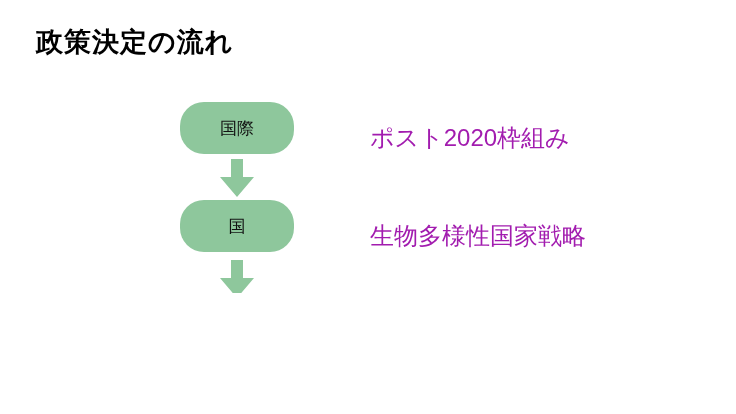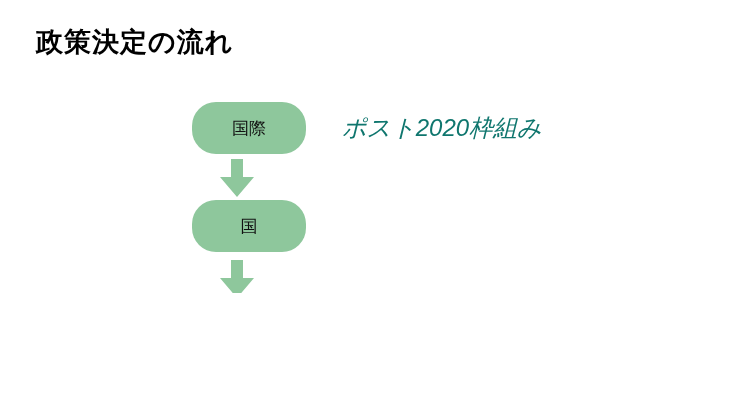--- a/index.html
+++ b/index.html
@@ -20,23 +20,24 @@
     left: 36px;
     top: 24px;
     margin: 0;
     font-size: 27px;
     font-weight: 700;
     color: #000000;
     letter-spacing: 1px;
   }
   .row {
     position: absolute;
-    left: 192px;
+    left: 180px;
     display: flex;
-    align-items: center;
+    align-items: flex-end;
+    gap: 40px;
   }
   .row-0 { top: 102px; }
   .row-1 { top: 200px; }
   .row-2 { top: 303px; }
   .node {
     width: 114px;
     height: 52px;
     background: var(--color-node, #8ec79c);
     border-radius: 24px;
     display: flex;
@@ -44,23 +45,22 @@
     justify-content: center;
     flex: 0 0 auto;
   }
   .node span {
     font-size: 17px;
     color: #111111;
   }
   .desc {
     margin-left: 36px;
     font-size: 24px;
-    color: #0f766e;
+    color: #a21caf;
     white-space: nowrap;
-    font-style: italic;
   }
   .arrow {
     position: absolute;
     left: 220px;
     width: 34px;
     height: 38px;
     color: var(--color-arrow, #8ec79c);
     line-height: 0;
   }
   .arrow-0 { top: 159px; }
@@ -84,20 +84,21 @@
   <div class="arrow arrow-0">
     <svg viewBox="0 0 34 38" xmlns="http://www.w3.org/2000/svg" aria-hidden="true">
       <path d="M11 0 H23 V18 H34 L17 38 L0 18 H11 Z" fill="currentColor"></path>
     </svg>
   </div>
 
   <div class="row row-1">
     <div class="node">
       <span>国</span>
     </div>
+    <div class="desc">生物多様性国家戦略</div>
   </div>
 
   <div class="arrow arrow-1">
     <svg viewBox="0 0 34 38" xmlns="http://www.w3.org/2000/svg" aria-hidden="true">
       <path d="M11 0 H23 V18 H34 L17 38 L0 18 H11 Z" fill="currentColor"></path>
     </svg>
   </div>
 
   <div class="row row-2">
   </div>

